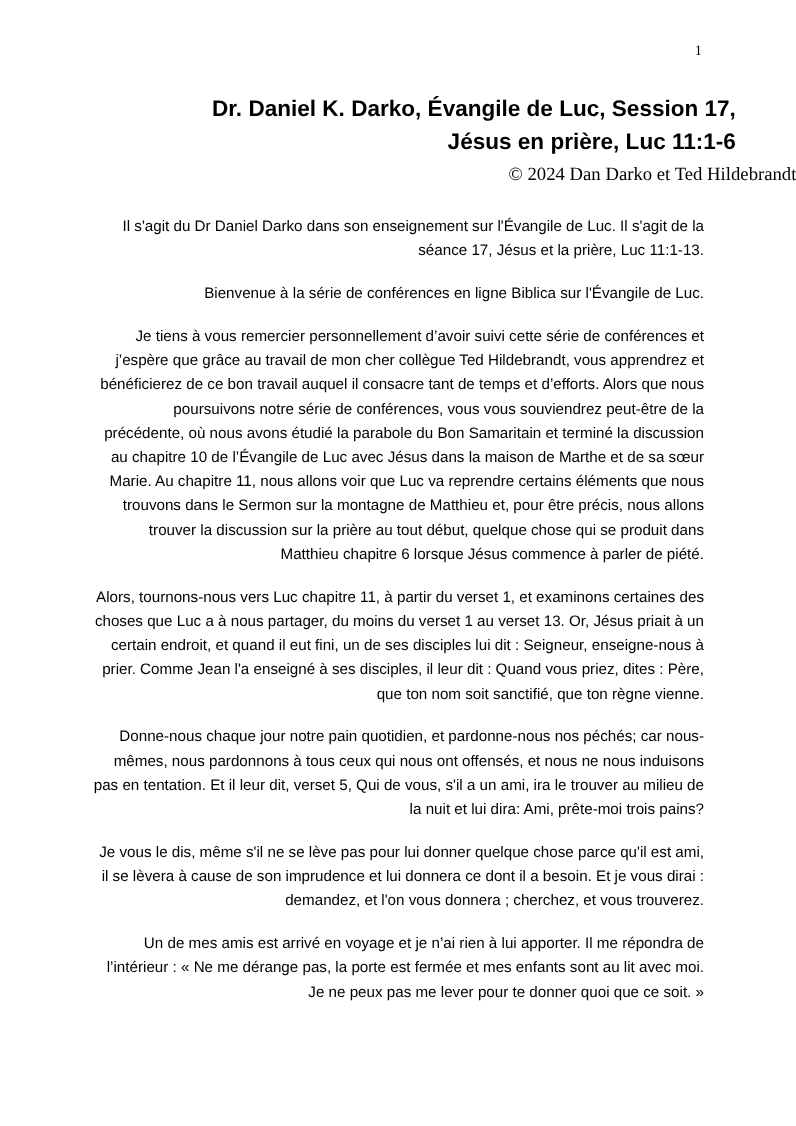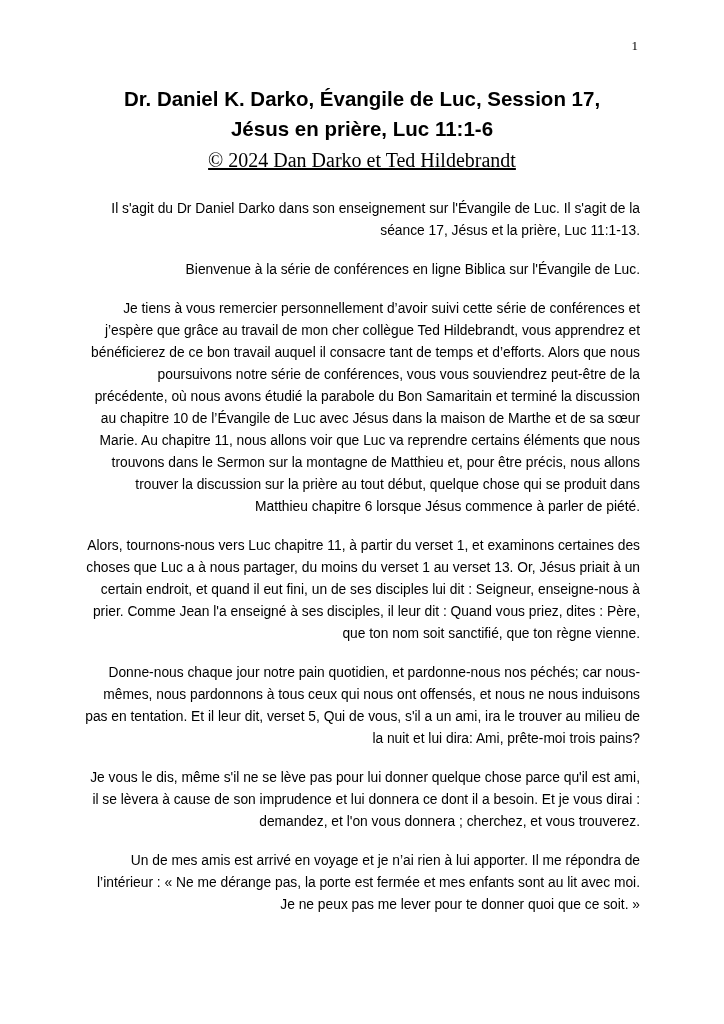--- a/index.html
+++ b/index.html
@@ -23,37 +23,36 @@
   .page-number {
     position: absolute;
     top: 38px;
     right: 86px;
     font-family: "Liberation Serif", serif;
     font-size: 13px;
     color: #000000;
   }
   .header {
     margin-top: 84px;
-    text-align: center;
+    text-align: right;
   }
   .title {
     font-size: 20.5px;
     font-weight: bold;
     line-height: 30px;
     margin: 0 55px;
     font-family: "Liberation Sans", sans-serif;
   }
   .title-line {
     display: block;
   }
   .copyright {
     font-family: "Liberation Serif", serif;
-    font-size: 20px;
+    font-size: 17px;
     margin-top: 5px;
-    text-decoration: underline;
   }
   .body-text {
     margin: 26px 84px 0 85px;
     font-size: 13.8px;
     line-height: 22px;
     text-align: right;
   }
   .body-text p {
     margin: 0 0 17px 0;
   }

